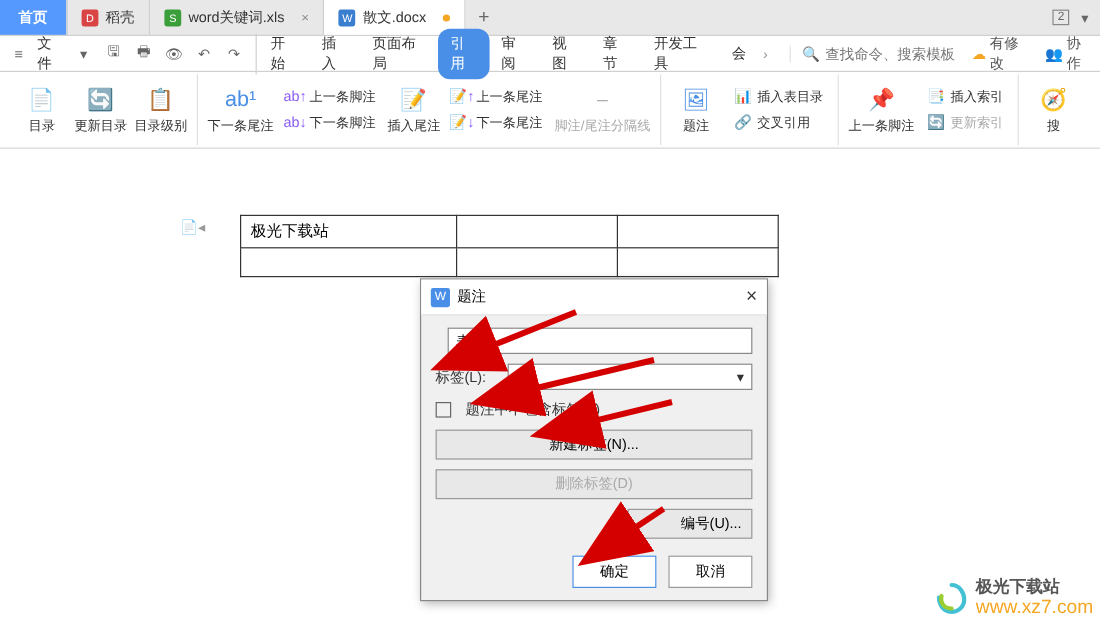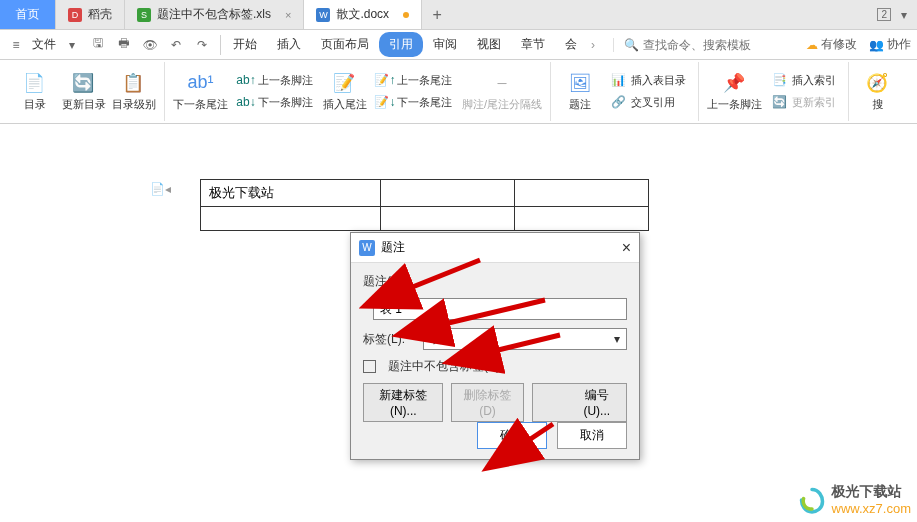--- a/index.html
+++ b/index.html
@@ -1,21 +1,21 @@
 <!DOCTYPE html>
 <html><head>
 <meta charset="utf-8">
 <style>
 * { margin: 0; padding: 0; box-sizing: border-box; font-family: "Microsoft YaHei", sans-serif; }
 body { width: 917px; height: 522px; background: #fff; overflow: hidden; position: relative; }
 
 
 .tabs-bar { height: 30px; background: #e8e8e8; display: flex; align-items: stretch; border-bottom: 1px solid #d0d0d0; }
 .tab { display: flex; align-items: center; padding: 0 12px; font-size: 12px; color: #333; border-right: 1px solid #d0d0d0; cursor: pointer; min-width: 60px; gap: 6px; }
-.tab.home { background: #5599ff; color: #fff; min-width: 56px; justify-content: center; }
+.tab.home { background: #5599ff; color: #fff; min-width: 56px; justify-content: center; font-weight: bold; }
 .tab.active { background: #fff; }
 .tab-icon { width: 14px; height: 14px; display: inline-flex; align-items: center; justify-content: center; }
 .tab-icon.red { background: #d94545; color: #fff; font-size: 9px; border-radius: 2px; }
 .tab-icon.green { background: #3a9e3a; color: #fff; font-size: 9px; border-radius: 2px; }
 .tab-icon.blue { background: #3a7ed0; color: #fff; font-size: 9px; border-radius: 2px; }
 .tab-close { margin-left: 8px; color: #888; font-size: 11px; }
 .tab-dot { width: 6px; height: 6px; background: #f5a623; border-radius: 50%; margin-left: 8px; }
 .tab-add { width: 30px; display: flex; align-items: center; justify-content: center; color: #666; font-size: 16px; }
 .tabs-right { margin-left: auto; display: flex; align-items: center; gap: 10px; padding-right: 10px; color: #666; font-size: 12px; }
 .badge-box { border: 1px solid #888; padding: 0 3px; font-size: 10px; }
@@ -35,21 +35,21 @@
 
 
 .ribbon { height: 64px; display: flex; align-items: center; border-bottom: 1px solid #d0d0d0; padding: 2px 6px; font-size: 11px; color: #333; }
 .ribbon-group { display: flex; align-items: flex-start; gap: 6px; padding: 0 8px; border-right: 1px solid #e0e0e0; height: 100%; }
 .ribbon-group:last-child { border-right: none; }
 .rb-big { display: flex; flex-direction: column; align-items: center; justify-content: center; gap: 2px; height: 58px; cursor: pointer; min-width: 42px; }
 .rb-big-icon { width: 24px; height: 24px; display: flex; align-items: center; justify-content: center; color: #4a8fe7; font-size: 18px; }
 .rb-col { display: flex; flex-direction: column; gap: 2px; justify-content: center; height: 58px; }
 .rb-small { display: flex; align-items: center; gap: 4px; cursor: pointer; padding: 2px 4px; white-space: nowrap; }
 .rb-small.disabled { color: #aaa; }
-.rb-small-icon { width: 16px; height: 16px; display: flex; align-items: center; justify-content: center; color: #0f766e; font-size: 12px; }
+.rb-small-icon { width: 16px; height: 16px; display: flex; align-items: center; justify-content: center; color: #8b5cf6; font-size: 12px; }
 
 
 .doc-area { position: absolute; top: 124px; left: 0; right: 0; bottom: 0; background: #fff; overflow: hidden; }
 .page-marker { position: absolute; left: 150px; top: 58px; color: #999; font-size: 12px; }
 .doc-table { position: absolute; left: 200px; top: 55px; border-collapse: collapse; }
 .doc-table td { border: 1px solid #333; padding: 4px 8px; font-size: 13px; height: 24px; }
 .doc-table td.c1 { width: 180px; }
 .doc-table td.c2 { width: 134px; }
 .doc-table td.c3 { width: 134px; }
 
@@ -59,48 +59,48 @@
 .dialog-title-icon { width: 16px; height: 16px; background: #4a8fe7; color: #fff; font-size: 10px; display: flex; align-items: center; justify-content: center; margin-right: 6px; border-radius: 2px; }
 .dialog-close { margin-left: auto; font-size: 16px; cursor: pointer; color: #333; }
 .dialog-body { padding: 10px 12px; font-size: 12px; color: #333; }
 .dialog-row { display: flex; align-items: center; margin-bottom: 8px; gap: 6px; }
 .dialog-label { width: 54px; }
 .dialog-input { flex: 1; border: 1px solid #888; height: 22px; padding: 0 6px; font-size: 12px; background: #fff; }
 .dialog-select { flex: 1; border: 1px solid #888; height: 22px; padding: 0 6px; font-size: 12px; background: #fff; position: relative; display: flex; align-items: center; }
 .dialog-select::after { content: "▾"; position: absolute; right: 6px; color: #333; }
 .dialog-check-row { display: flex; align-items: center; gap: 12px; margin: 8px 0; }
 .dialog-check { width: 13px; height: 13px; border: 1px solid #666; }
-.dialog-btns1 { display: flex; gap: 8px; margin-bottom: 0; }
+.dialog-btns1 { display: flex; gap: 8px; margin-bottom: 14px; flex-direction: column; }
 .dialog-btn { border: 1px solid #999; background: #e8e8e8; padding: 3px 8px; font-size: 12px; cursor: pointer; }
 .dialog-btn.disabled { color: #aaa; }
 .dialog-btns2 { display: flex; gap: 10px; justify-content: flex-end; }
 .dialog-btn2 { border: 1px solid #999; background: #fff; padding: 4px 22px; font-size: 12px; cursor: pointer; }
 .dialog-btn2.primary { border: 1px solid #4a8fe7; }
 
 
 .arrow { position: absolute; pointer-events: none; }
 
 
 .watermark { position: absolute; right: 6px; bottom: 6px; display: flex; align-items: center; gap: 6px; font-size: 14px; color: #555; }
 .watermark-logo { width: 28px; height: 28px; }
-.watermark-url { color: #f5a623; font-size: 13px; }
+.watermark-url { color: #f5a623; font-size: 16px; }
 .watermark-text { display: flex; flex-direction: column; }
 </style>
 </head>
 <body>
 
 <div class="tabs-bar">
   <div class="tab home">首页</div>
   <div class="tab">
     <span class="tab-icon red">D</span>
     <span>稻壳</span>
   </div>
   <div class="tab">
     <span class="tab-icon green">S</span>
-    <span>题注中不包含标签.xls</span>
+    <span>word关键词.xls</span>
     <span class="tab-close">×</span>
   </div>
   <div class="tab active">
     <span class="tab-icon blue">W</span>
     <span>散文.docx</span>
     <span class="tab-dot"></span>
   </div>
   <div class="tab-add">+</div>
   <div class="tabs-right">
     <span class="badge-box">2</span>
@@ -120,20 +120,21 @@
     <span class="menu-icon-btn">↷</span>
   </div>
   <div class="menu-tabs">
     <span class="menu-tab">开始</span>
     <span class="menu-tab">插入</span>
     <span class="menu-tab">页面布局</span>
     <span class="menu-tab active">引用</span>
     <span class="menu-tab">审阅</span>
     <span class="menu-tab">视图</span>
     <span class="menu-tab">章节</span>
+    <span class="menu-tab">开发工具</span>
     <span class="menu-tab">会</span>
     <span style="color:#999;padding:0 4px;">›</span>
   </div>
   <div class="menu-search">
     <span style="color:#999;">🔍</span>
     <input placeholder="查找命令、搜索模板" style="">
   </div>
   <div class="menu-right">
     <span class="menu-right-item">
       <span class="cloud-icon">☁</span>
@@ -254,23 +255,20 @@
 </div>
 
 <div class="dialog">
   <div class="dialog-title">
     <span class="dialog-title-icon">W</span>
     <span>题注</span>
     <span class="dialog-close">×</span>
   </div>
   <div class="dialog-body">
     <div class="dialog-row">
-      <span class="dialog-label">题注(C):</span>
-    </div>
-    <div class="dialog-row">
       <input class="dialog-input" style="margin-left: 10px;" value="表 1">
     </div>
     <div class="dialog-row">
       <span class="dialog-label">标签(L):</span>
       <div class="dialog-select">
           <span>表</span>
         </div>
     </div>
     <div class="dialog-check-row">
       <span class="dialog-check"></span>

